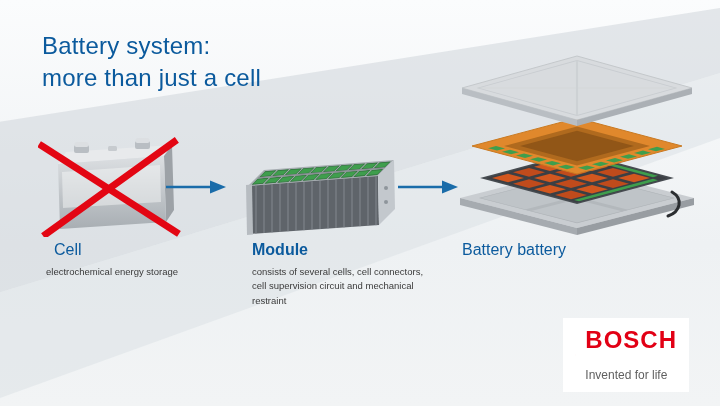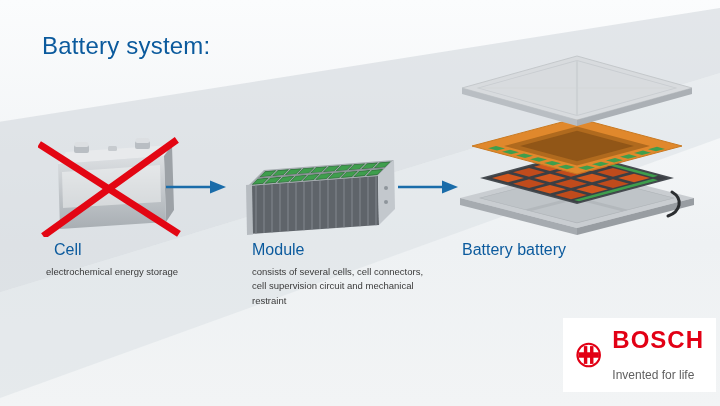--- a/index.html
+++ b/index.html
@@ -44,39 +44,39 @@
   .arrow1 { left: 166px; top: 180px; }
   .arrow2 { left: 398px; top: 180px; }
 
   .item-label {
     position: absolute;
     font-size: 16px;
     color: var(--bosch-blue, #0b5a9d);
     font-weight: 400;
   }
   .label-cell   { left: 54px;  top: 241px; }
-  .label-module { left: 252px; top: 241px; }
+  .label-module { left: 252px; top: 241px; font-weight: bold; }
   .label-system { left: 462px; top: 241px; }
 
   .caption {
     position: absolute;
     font-size: 9.5px;
     line-height: 1.5;
     color: #3a3a3a;
     white-space: pre-line;
     width: 215px;
   }
   .caption-cell   { left: 46px;  top: 265px; width: 180px; }
   .caption-module { left: 252px; top: 265px; }
   .caption-system { left: 462px; top: 265px; }
 
   .logo-card {
     position: absolute;
     left: 563px; top: 318px;
-    width: 153px; height: 74px;
+    width: 126px; height: 74px;
     background: #ffffff;
     display: flex;
     align-items: center;
     padding: 0 12px;
     gap: 10px;
   }
   .logo-text { display: flex; flex-direction: column; }
   .brand {
     font-size: 24px;
     font-weight: 700;
@@ -91,21 +91,21 @@
   }
 </style>
 </head>
 <body>
 
 <div class="slide">
 
   <div class="bg band1"></div>
   <div class="bg band2"></div>
 
-  <h1 class="title"><span>Battery system:</span><br></h1>
+  <h1 class="title"><span>Battery system:</span><br><span>more than just a cell</span></h1>
 
   <div class="fig fig-cell">
     <svg width="150" height="105" viewBox="0 0 150 105">
       <defs>
         <linearGradient id="cellgrad" x1="0" y1="0" x2="0" y2="1">
           <stop offset="0" stop-color="#dcdfe2"></stop>
           <stop offset="1" stop-color="#a8aeb3"></stop>
         </linearGradient>
       </defs>
       <g>

